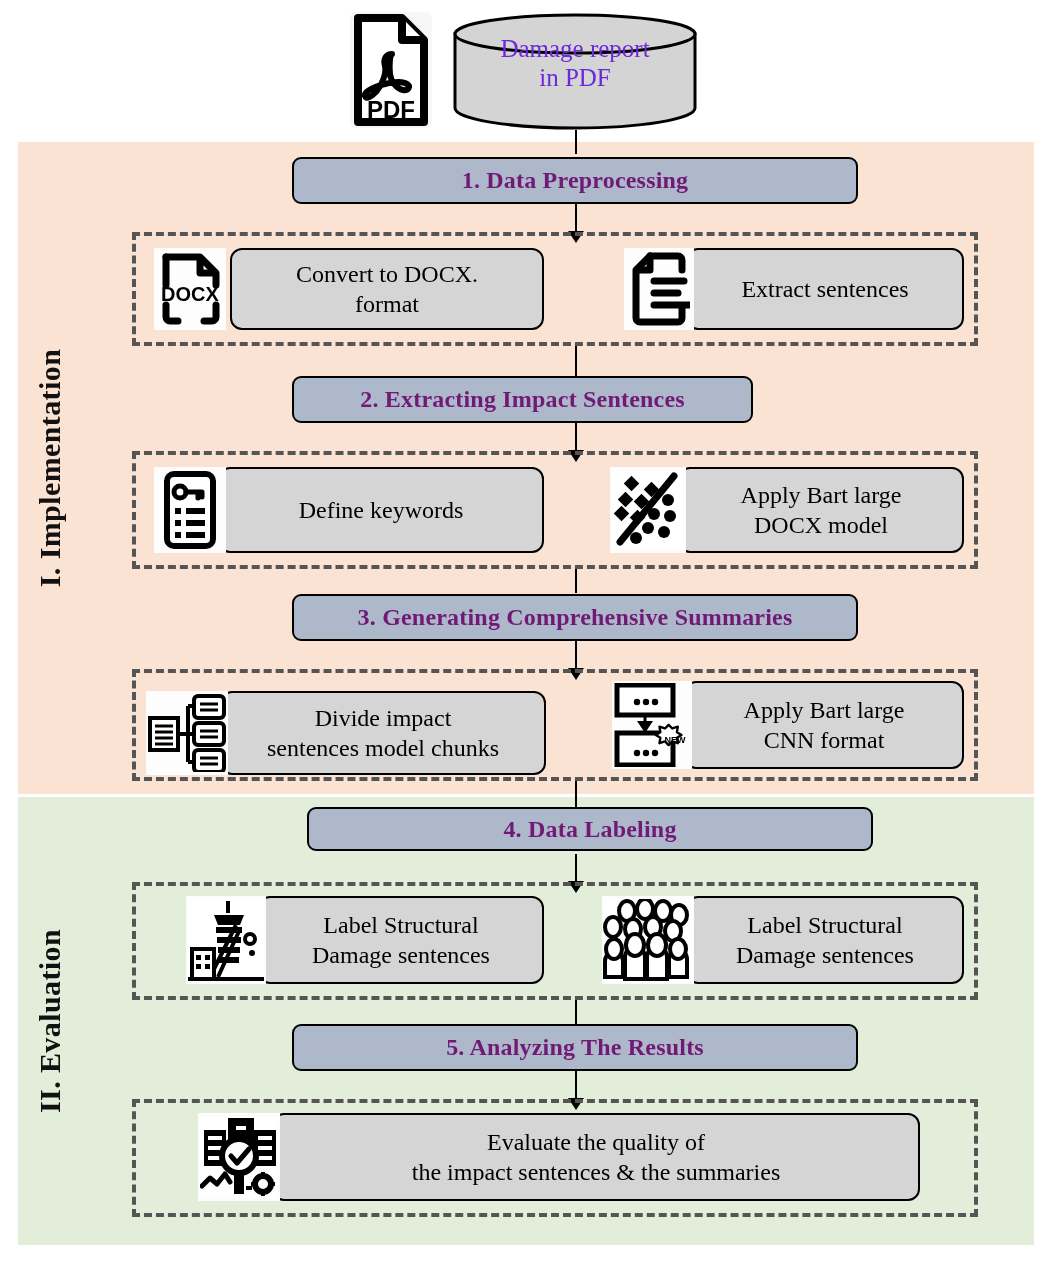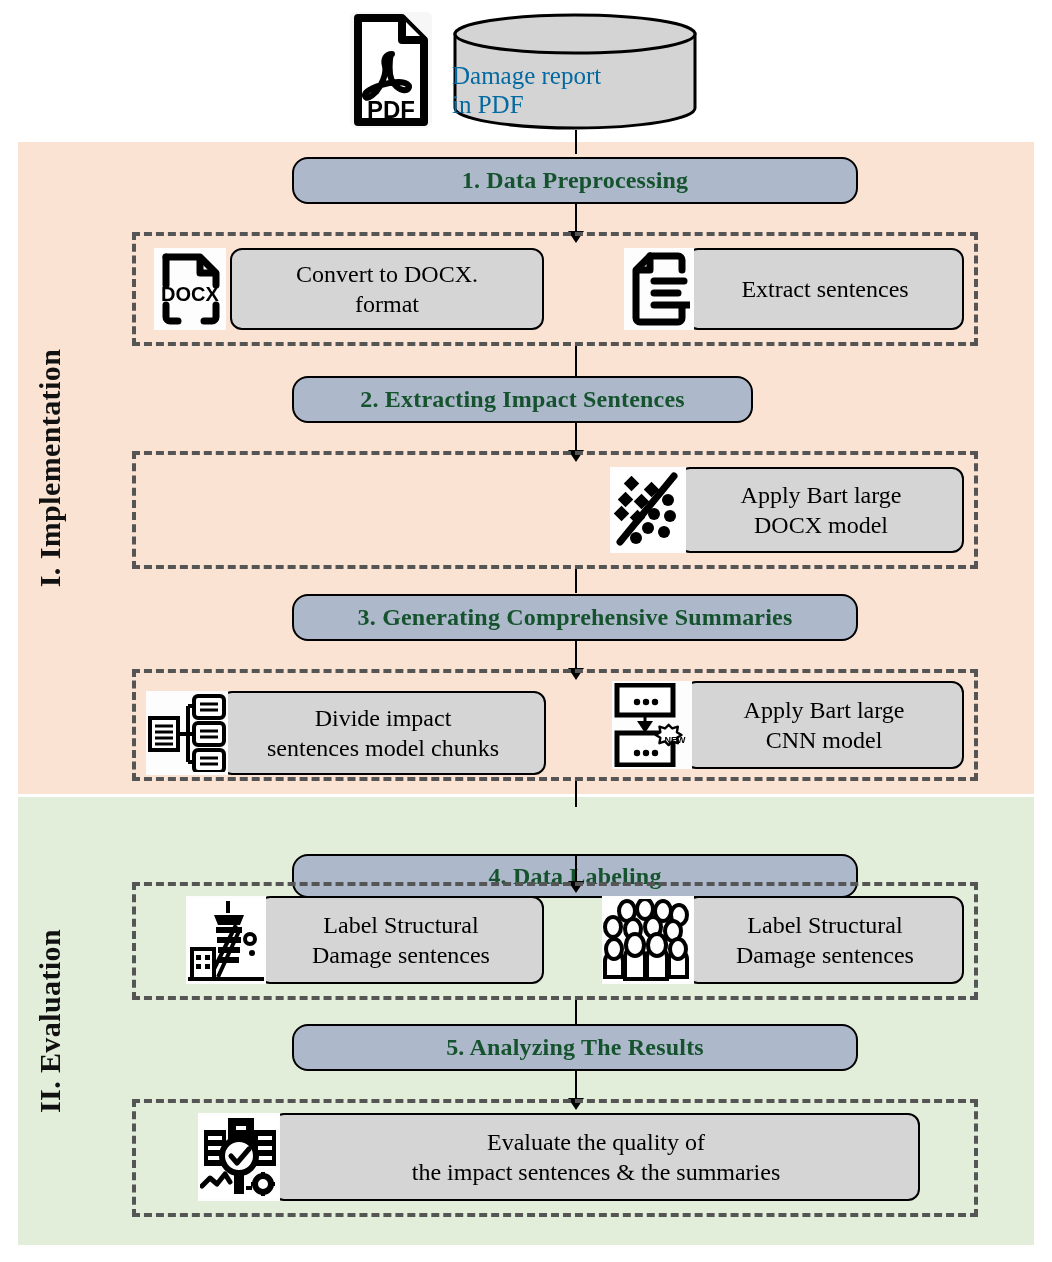--- a/index.html
+++ b/index.html
@@ -14,22 +14,22 @@
 
   
   .top-row {
     position: absolute; left: 0; top: 4px; width: 1052px; height: 130px;
   }
   .pdf-icon { position: absolute; left: 348px; top: 6px; width: 86px; height: 120px; }
   .cylinder {
     position: absolute; left: 452px; top: 8px; width: 246px; height: 118px;
   }
   .cyl-label {
-    position: absolute; left: 0; top: 50px; width: 246px;
-    font-size: 25px; color: #0369a1; line-height: 1.15;
+    position: absolute; left: 0; top: 23px; width: 246px;
+    text-align: center; font-size: 25px; color: #6d28d9; line-height: 1.15;
   }
   .stem-top {
     position: absolute; left: 575px; top: 126px; width: 2px; height: 24px;
     background: #000;
   }
 
   
   .band {
     position: absolute; left: 18px; width: 1016px;
   }
@@ -45,23 +45,23 @@
     white-space: nowrap;
     font-size: 30px; font-weight: bold; color: #111;
     letter-spacing: .4px;
   }
 
   
   .proc {
     position: absolute;
     background: #aeb8cb;
     border: 2px solid #000;
-    border-radius: 16px;
+    border-radius: 9px;
     display: flex; align-items: center; justify-content: center;
-    font-size: 24px; font-weight: bold; color: #14532d;
+    font-size: 24px; font-weight: bold; color: #701a75;
     letter-spacing: .2px;
   }
 
   
   .dgroup {
     position: absolute;
     border: 4px dashed #555555;
   }
 
   
@@ -182,20 +182,38 @@
 
   <div class="arrow noh" style="left:575px; top:346px; height:30px;"></div>
 
   <div class="proc" style="left:292px; top:376px; width:461px; height:47px;">
     <span>2. Extracting Impact Sentences</span>
   </div>
   <div class="arrow" style="left:575px; top:423px; height:28px;"></div>
 
   <div class="dgroup" style="left:132px; top:451px; width:846px; height:118px;">
 
+    <div class="task" style="left:18px; top:12px; width:390px; height:86px;">
+      <div class="ico" style="width:72px;height:86px;">
+        <svg width="58" height="80" viewBox="0 0 58 80">
+          <rect x="6" y="4" width="46" height="72" rx="7" fill="#fff" stroke="#000" stroke-width="6"></rect>
+          <circle cx="19" cy="22" r="6" fill="none" stroke="#000" stroke-width="5"></circle>
+          <path d="M25 22 h16 M37 22 v6 M41 22 v5" stroke="#000" stroke-width="5" stroke-linecap="round"></path>
+          <rect x="14" y="38" width="6" height="6" fill="#000"></rect>
+          <rect x="25" y="38" width="19" height="6" fill="#000"></rect>
+          <rect x="14" y="50" width="6" height="6" fill="#000"></rect>
+          <rect x="25" y="50" width="19" height="6" fill="#000"></rect>
+          <rect x="14" y="62" width="6" height="6" fill="#000"></rect>
+          <rect x="25" y="62" width="19" height="6" fill="#000"></rect>
+        </svg>
+      </div>
+      <div class="pill" style="width:326px;">
+        <span>Define keywords</span>
+      </div>
+    </div>
 
     <div class="task" style="left:474px; top:12px; width:354px; height:86px;">
       <div class="ico" style="width:76px;height:86px;">
         <svg width="72" height="80" viewBox="0 0 72 80">
           <rect x="0" y="0" width="72" height="80" fill="#fff"></rect>
           <g fill="#000">
             <rect x="14" y="8" width="11" height="11" transform="rotate(45 19.5 13.5)"></rect>
             <rect x="34" y="14" width="11" height="11" transform="rotate(45 39.5 19.5)"></rect>
             <rect x="8" y="24" width="11" height="11" transform="rotate(45 13.5 29.5)"></rect>
             <rect x="24" y="26" width="11" height="11" transform="rotate(45 29.5 31.5)"></rect>
@@ -278,29 +296,29 @@
           </g>
           <line x1="32" y1="32" x2="32" y2="40" stroke="#000" stroke-width="3"></line>
           <polygon points="24,38 40,38 32,50" fill="#000"></polygon>
           <path d="M63 44 l4 -4 l4 4 l6 -2 l-1 6 l5 3 l-5 3 l1 6 l-6 -2 l-4 4 l-4 -4 l-6 2 l1 -6 l-5 -3 l5 -3 l-1 -6 z" transform="translate(-6,5) scale(0.92)" fill="#fff" stroke="#000" stroke-width="2.6" stroke-linejoin="round"></path>
           <text x="62" y="60" font-family="'Liberation Sans', sans-serif" font-size="9" font-weight="bold" text-anchor="middle" fill="#000">NEW</text>
         </svg>
       </div>
       <div class="pill" style="width:282px;">
         <span>
           <span>Apply Bart large</span><br>
-          <span>CNN model</span>
+          <span>CNN format</span>
         </span>
       </div>
     </div>
   </div>
 
   <div class="arrow noh" style="left:575px; top:781px; height:26px;"></div>
 
-  <div class="proc" style="left:292px; top:807px; width:566px; height:44px;margin-top:47px;">
+  <div class="proc" style="left:307px; top:807px; width:566px; height:44px;">
     <span>4. Data Labeling</span>
   </div>
   <div class="arrow" style="left:575px; top:854px; height:28px;"></div>
 
   <div class="dgroup" style="left:132px; top:882px; width:846px; height:118px;">
 
     <div class="task" style="left:14px; top:10px; width:394px; height:88px;padding-left:36px;">
       <div class="ico" style="width:80px;height:88px;">
         <svg width="76" height="82" viewBox="0 0 76 82">
           <rect x="0" y="0" width="76" height="82" fill="#fff"></rect>

